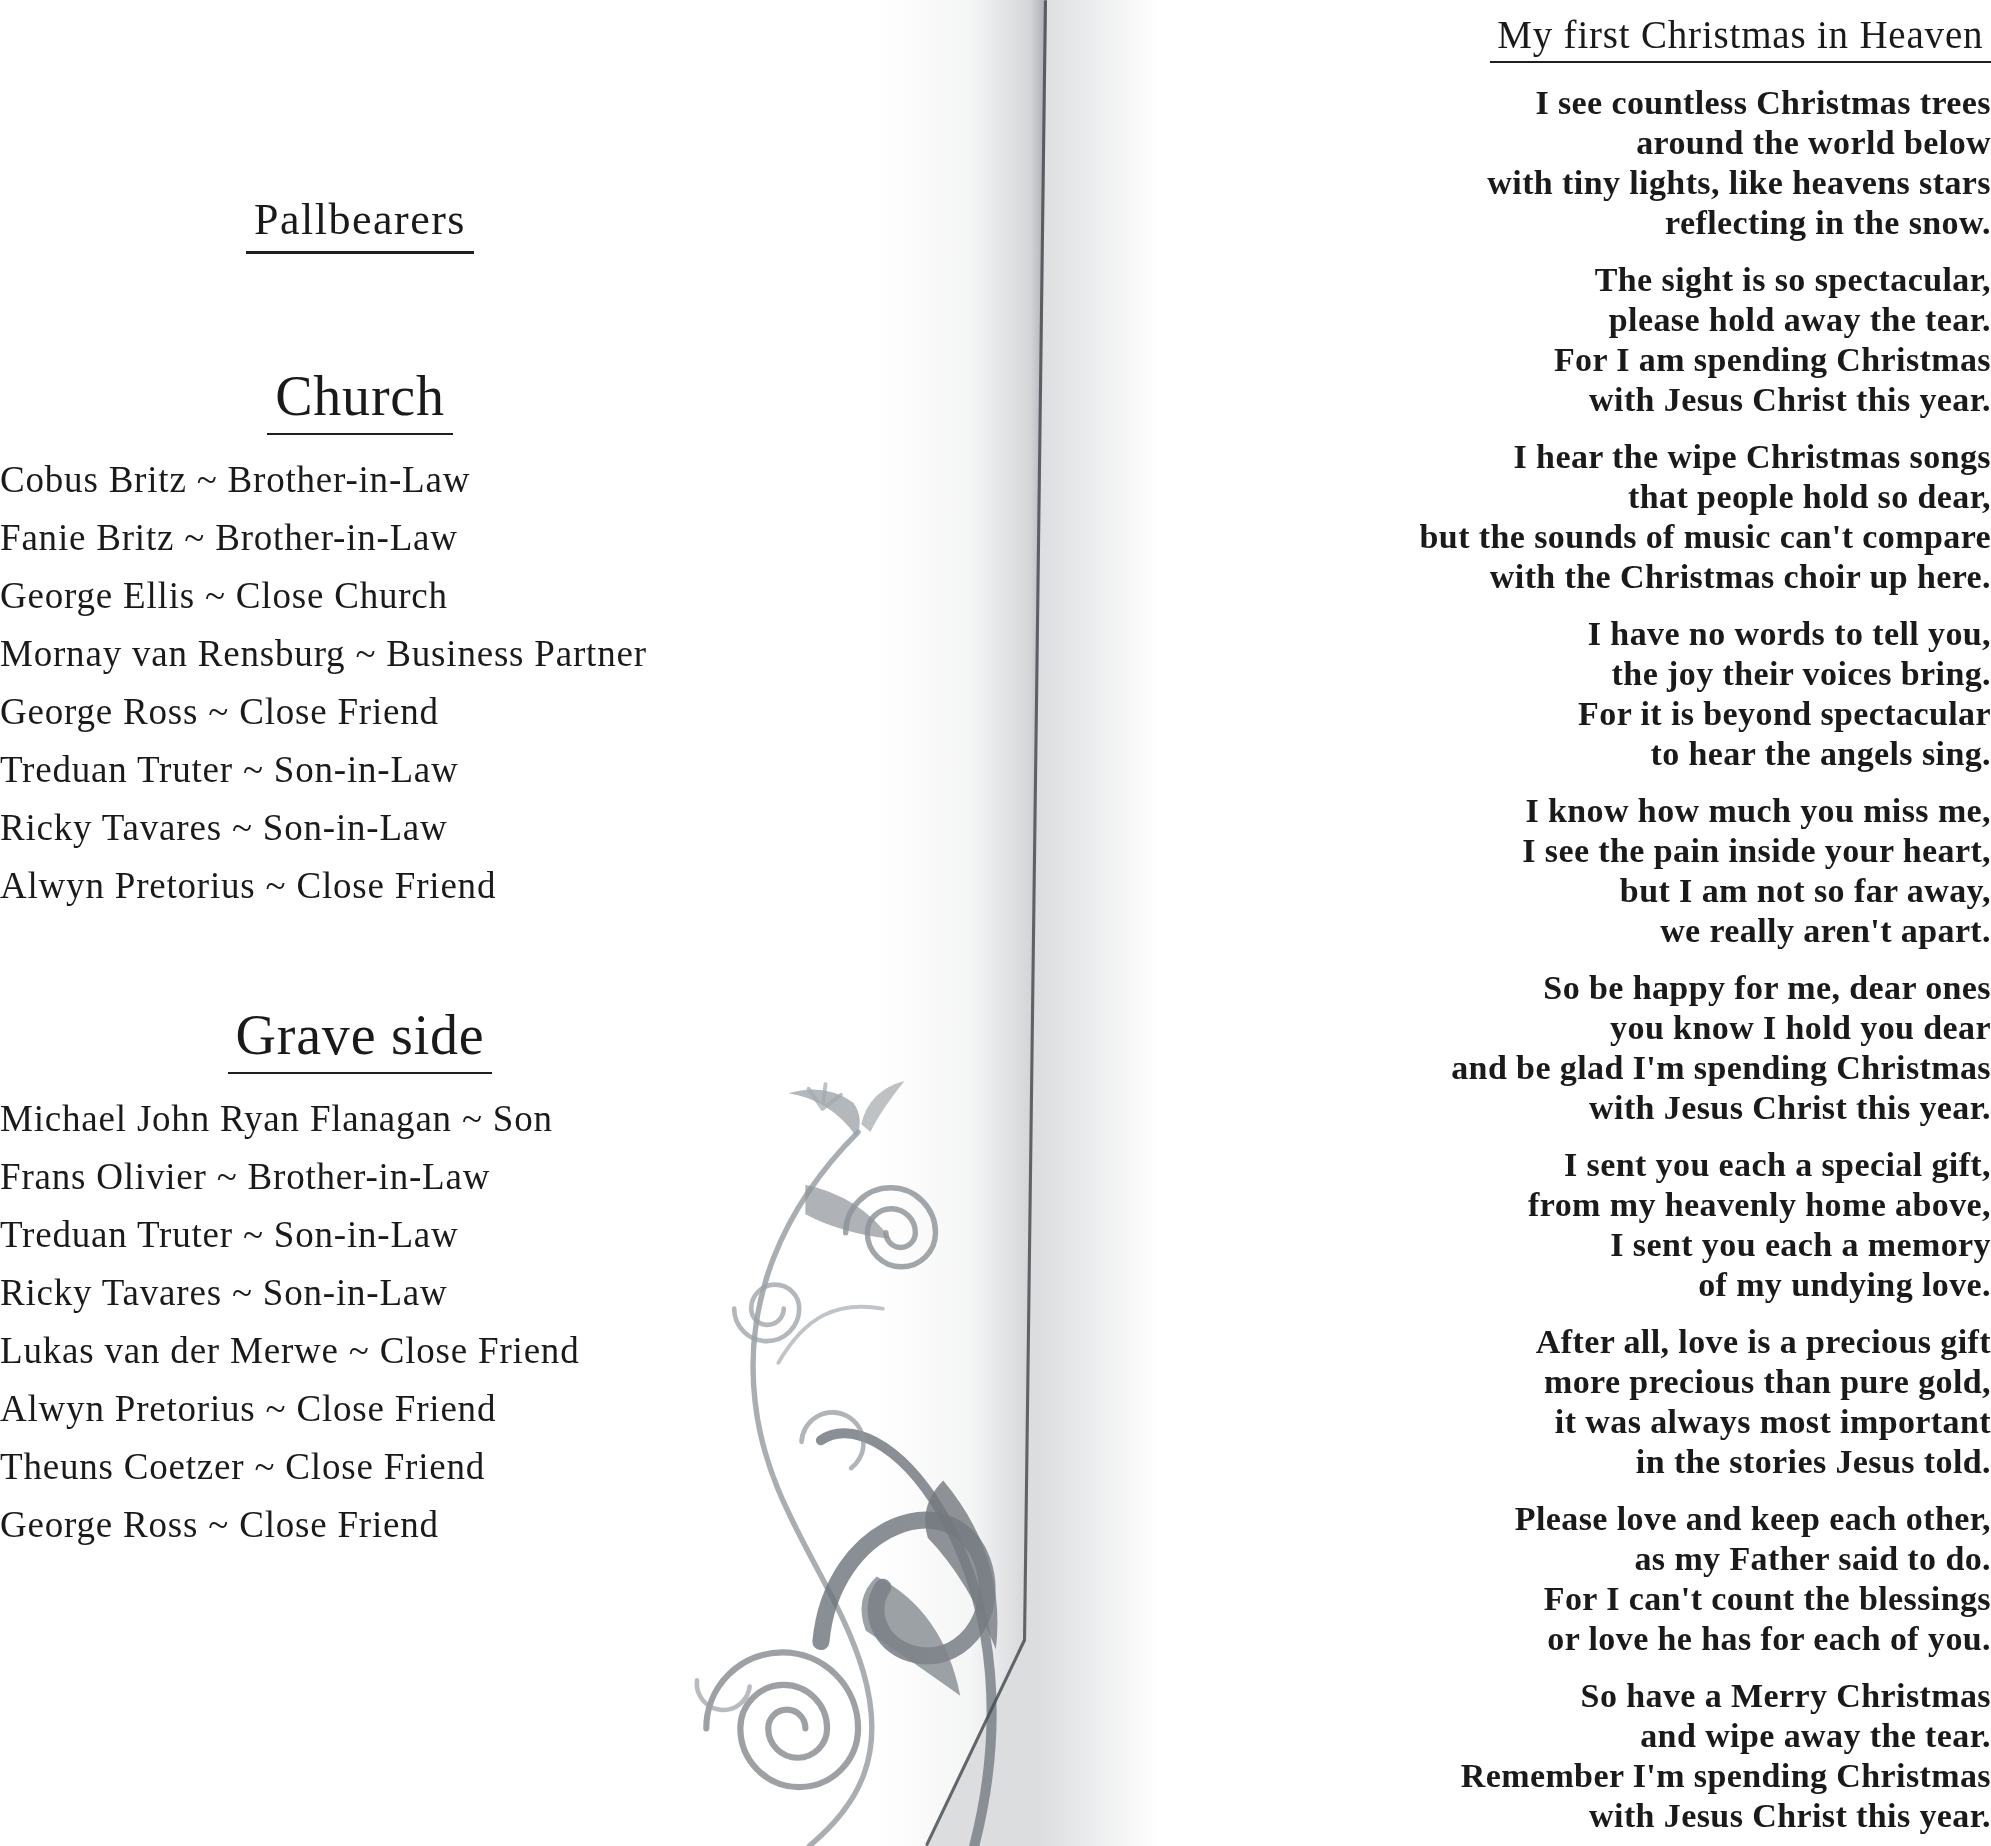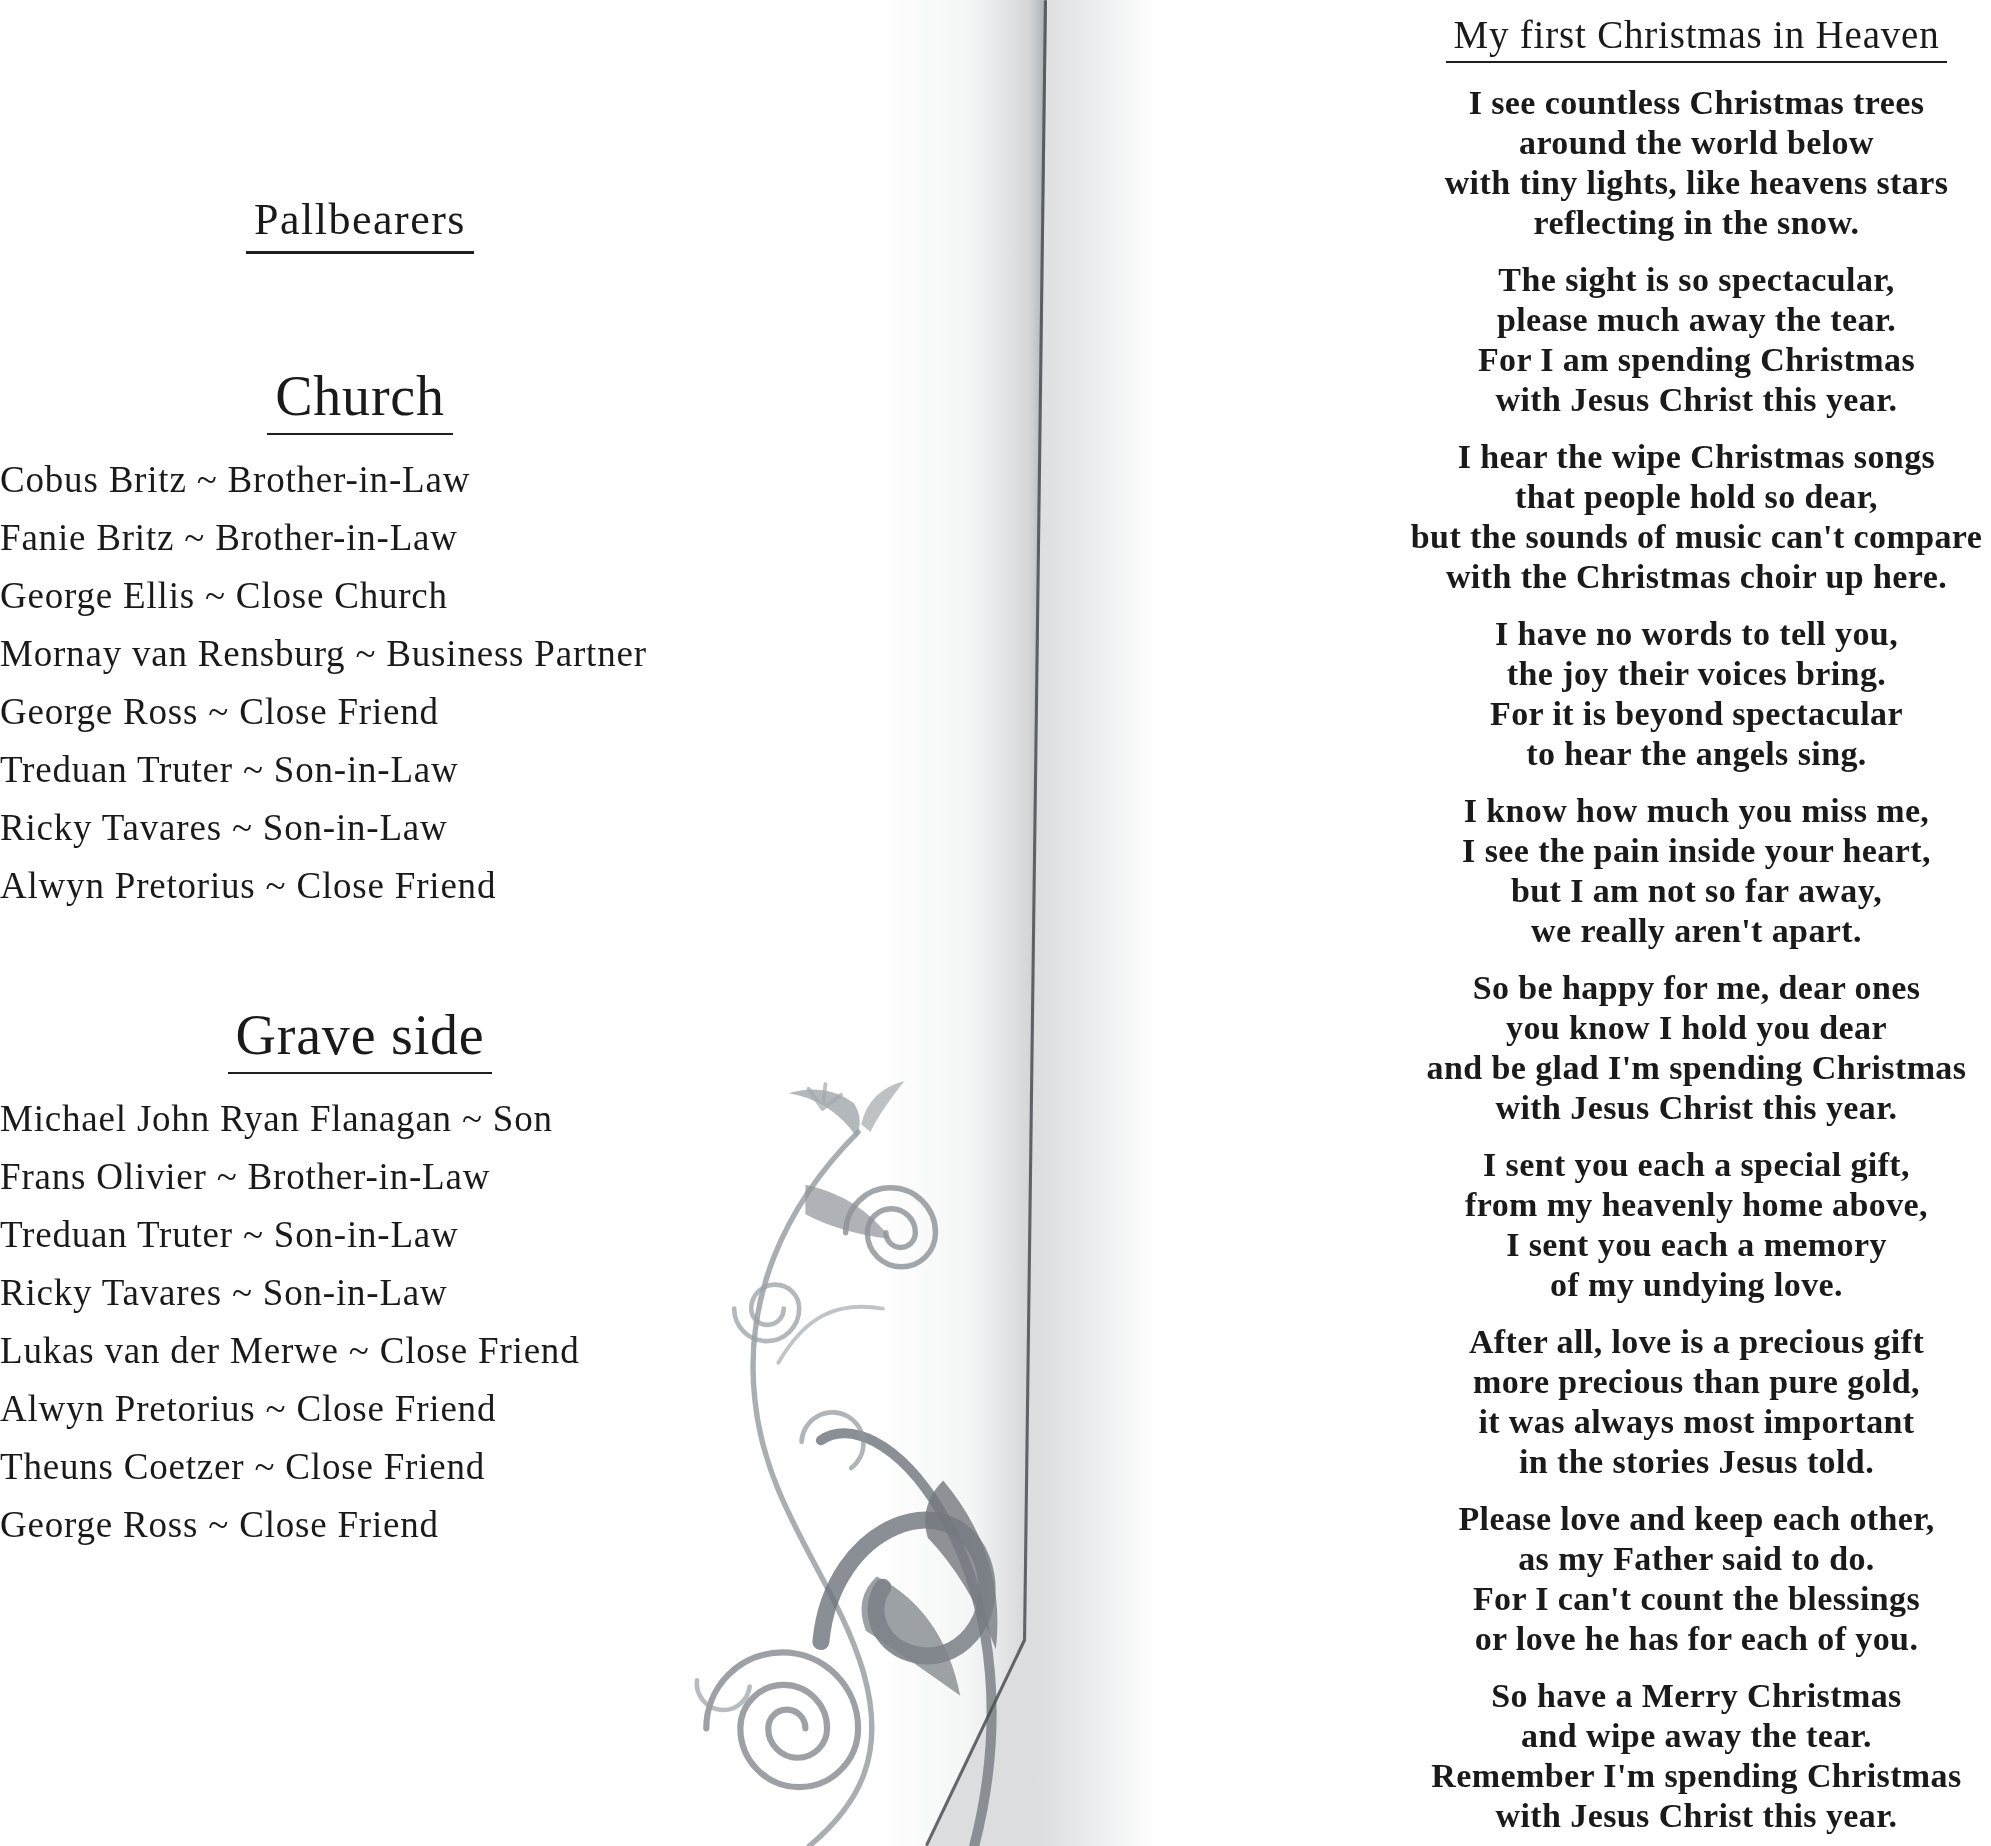--- a/index.html
+++ b/index.html
@@ -34,21 +34,21 @@
   .list {
     position:absolute; left:0; width:720px;
     text-align:left; font-size:37px; line-height:58px;
     letter-spacing:0.8px;
   }
   .church-list { top:451px; }
   .grave-list  { top:1090px; }
   
   .right-page {
     position:absolute; left:1402px; top:0; width:589px; height:1846px;
-    text-align:center;
+    text-align:right;
   }
   .poem-title {
     margin:0; padding-top:12.4px; font-size:39px; font-weight:normal;
     letter-spacing:0.8px;
   }
   .poem-title .ul { border-bottom-width:2.3px; padding-bottom:3.9px; }
   .poem-body { margin-top:20px; }
   .stanza {
     margin:0 0 17px 0;
     font-size:34px; line-height:40px; letter-spacing:0.4px;
@@ -141,21 +141,21 @@
 
     <div class="poem-body">
       <p class="stanza">
         <span class="pline">I see countless Christmas trees</span>
         <span class="pline">around the world below</span>
         <span class="pline">with tiny lights, like heavens stars</span>
         <span class="pline">reflecting in the snow.</span>
       </p>
       <p class="stanza">
         <span class="pline">The sight is so spectacular,</span>
-        <span class="pline">please much away the tear.</span>
+        <span class="pline">please hold away the tear.</span>
         <span class="pline">For I am spending Christmas</span>
         <span class="pline">with Jesus Christ this year.</span>
       </p>
       <p class="stanza">
         <span class="pline">I hear the wipe Christmas songs</span>
         <span class="pline">that people hold so dear,</span>
         <span class="pline">but the sounds of music can't compare</span>
         <span class="pline">with the Christmas choir up here.</span>
       </p>
       <p class="stanza">

